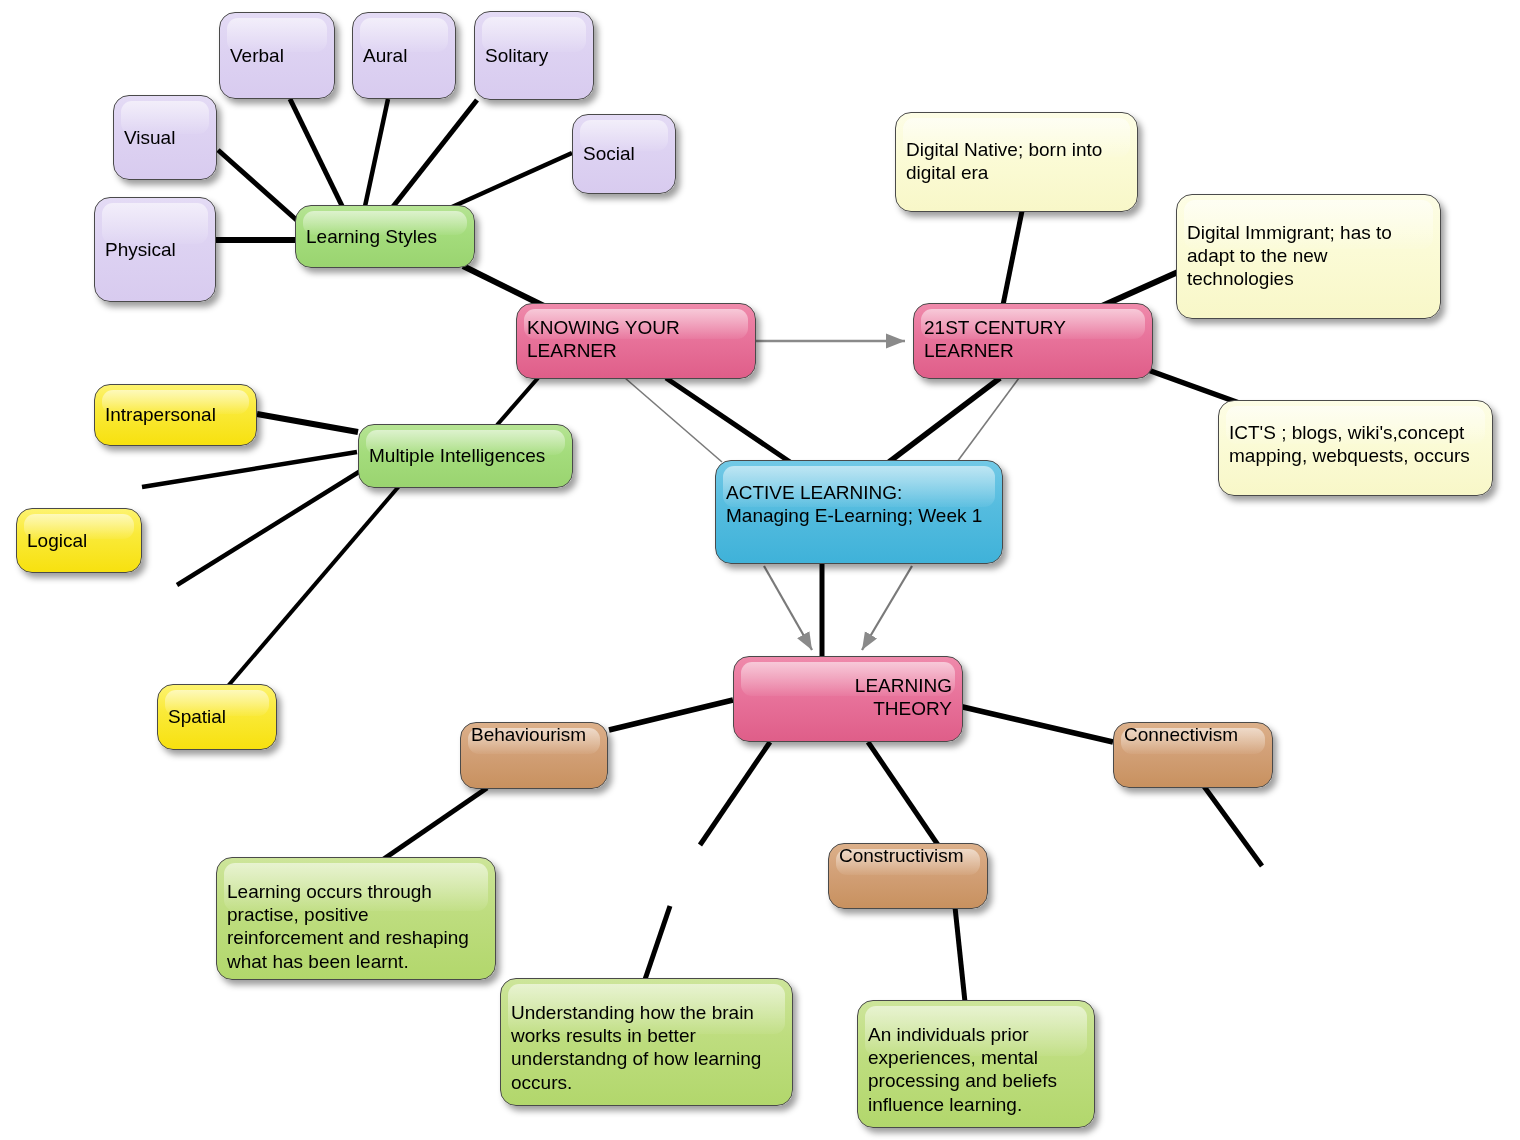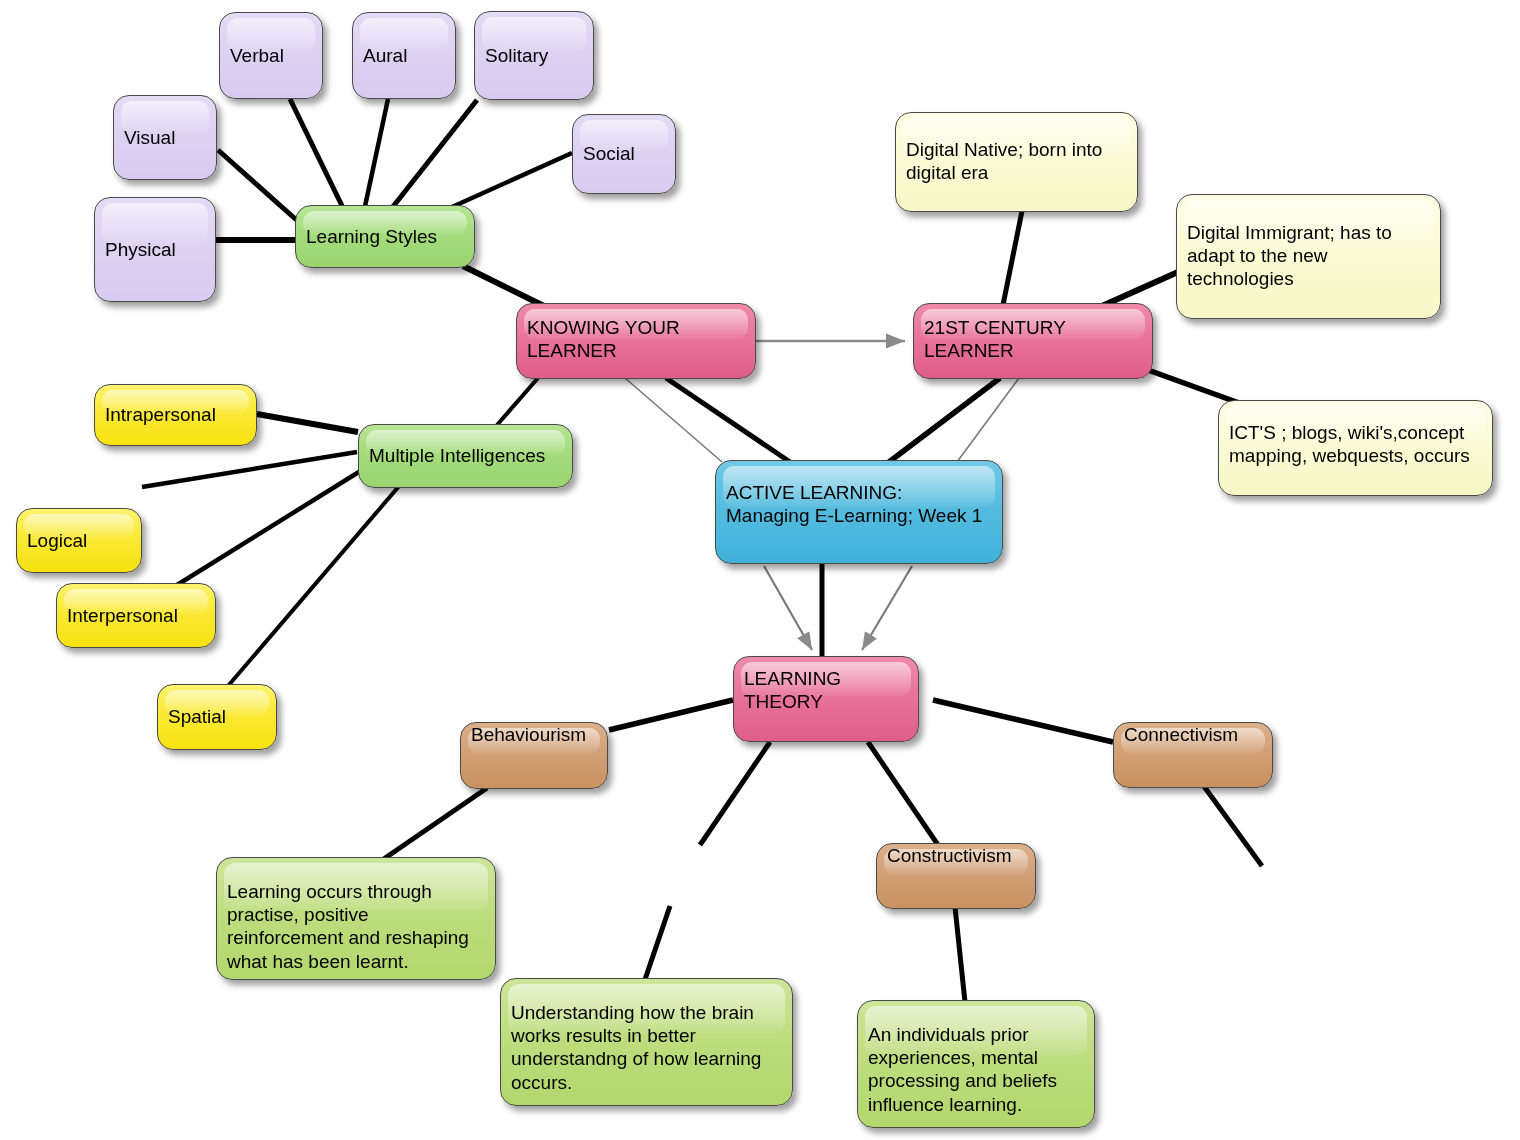--- a/index.html
+++ b/index.html
@@ -102,21 +102,21 @@
     <line x1="770" y1="742" x2="700" y2="845" stroke="#000" stroke-width="5"></line>
     <line x1="868" y1="742" x2="938" y2="845" stroke="#000" stroke-width="5"></line>
     <line x1="933" y1="700" x2="1113" y2="742" stroke="#000" stroke-width="5.5"></line>
 
     <line x1="487" y1="788" x2="375" y2="865" stroke="#000" stroke-width="5"></line>
     <line x1="670" y1="906" x2="638" y2="1000" stroke="#000" stroke-width="5"></line>
     <line x1="955" y1="907" x2="965" y2="1002" stroke="#000" stroke-width="5"></line>
     <line x1="1203" y1="785" x2="1262" y2="866" stroke="#000" stroke-width="5"></line>
   </svg>
 
-  <div class="node purple center-v" style="left:219px;top:12px;width:104px;height:87px;">
+  <div class="node purple center-v" style="left:219px;top:12px;width:116px;height:87px;">
     <span class="txt">Verbal</span>
   </div>
 
   <div class="node purple center-v" style="left:352px;top:12px;width:104px;height:87px;">
     <span class="txt">Aural</span>
   </div>
 
   <div class="node purple center-v" style="left:474px;top:11px;width:120px;height:89px;">
     <span class="txt">Solitary</span>
   </div>
@@ -138,23 +138,20 @@
   </div>
 
   <div class="node yellow center-v" style="left:94px;top:384px;width:163px;height:62px;">
     <span class="txt">Intrapersonal</span>
   </div>
 
   <div class="node yellow center-v" style="left:16px;top:508px;width:126px;height:65px;">
     <span class="txt">Logical</span>
   </div>
 
-  <div class="node yellow center-v" style="left:56px;top:583px;width:160px;height:65px;">
-    <span class="txt">Interpersonal</span>
-  </div>
 
   <div class="node yellow center-v" style="left:157px;top:684px;width:120px;height:66px;">
     <span class="txt">Spatial</span>
   </div>
 
   <div class="node green center-v" style="left:358px;top:424px;width:215px;height:64px;">
     <span class="txt">Multiple Intelligences</span>
   </div>
 
   <div class="node pink top-t" style="left:516px;top:303px;width:240px;height:76px;padding-top:12px;">
@@ -165,21 +162,21 @@
   <div class="node pink top-t" style="left:913px;top:303px;width:240px;height:76px;padding-top:12px;">
     <span class="txt">21ST CENTURY
 LEARNER</span>
   </div>
 
   <div class="node blue top-t" style="left:694px;top:460px;width:288px;height:104px;padding-top:20px;margin-left:21px;">
     <span class="txt">ACTIVE LEARNING:
 Managing E-Learning; Week 1</span>
   </div>
 
-  <div class="node pink top-t" style="left:733px;top:656px;width:186px;height:86px;padding-top:10px;">
+  <div class="node pink top-t" style="left:733px;top:656px;width:230px;height:86px;padding-top:17px;text-align:right;">
     <span class="txt">LEARNING
 THEORY</span>
   </div>
 
   <div class="node cream top-t" style="left:895px;top:112px;width:243px;height:100px;padding-top:25px;">
     <span class="txt">Digital Native; born into digital era</span>
   </div>
 
   <div class="node cream top-t" style="left:1176px;top:194px;width:265px;height:125px;padding-top:26px;">
     <span class="txt">Digital Immigrant; has to adapt to the new technologies</span>
@@ -187,21 +184,21 @@
 
   <div class="node cream top-t" style="left:1218px;top:400px;width:275px;height:96px;padding-top:20px;">
     <span class="txt">ICT'S ; blogs, wiki's,concept mapping, webquests, occurs</span>
   </div>
 
   <div class="node brown center-b" style="left:460px;top:722px;width:148px;height:67px;">
     <span class="txt">Behaviourism</span>
   </div>
 
 
-  <div class="node brown center-b" style="left:876px;top:843px;width:160px;height:66px;">
+  <div class="node brown center-b" style="left:828px;top:843px;width:160px;height:66px;">
     <span class="txt">Constructivism</span>
   </div>
 
   <div class="node brown center-b" style="left:1113px;top:722px;width:160px;height:66px;">
     <span class="txt">Connectivism</span>
   </div>
 
   <div class="node olive top-t" style="left:216px;top:857px;width:280px;height:123px;padding-top:22px;">
     <span class="txt">Learning occurs through practise, positive reinforcement and reshaping what has been learnt.</span>
   </div>

